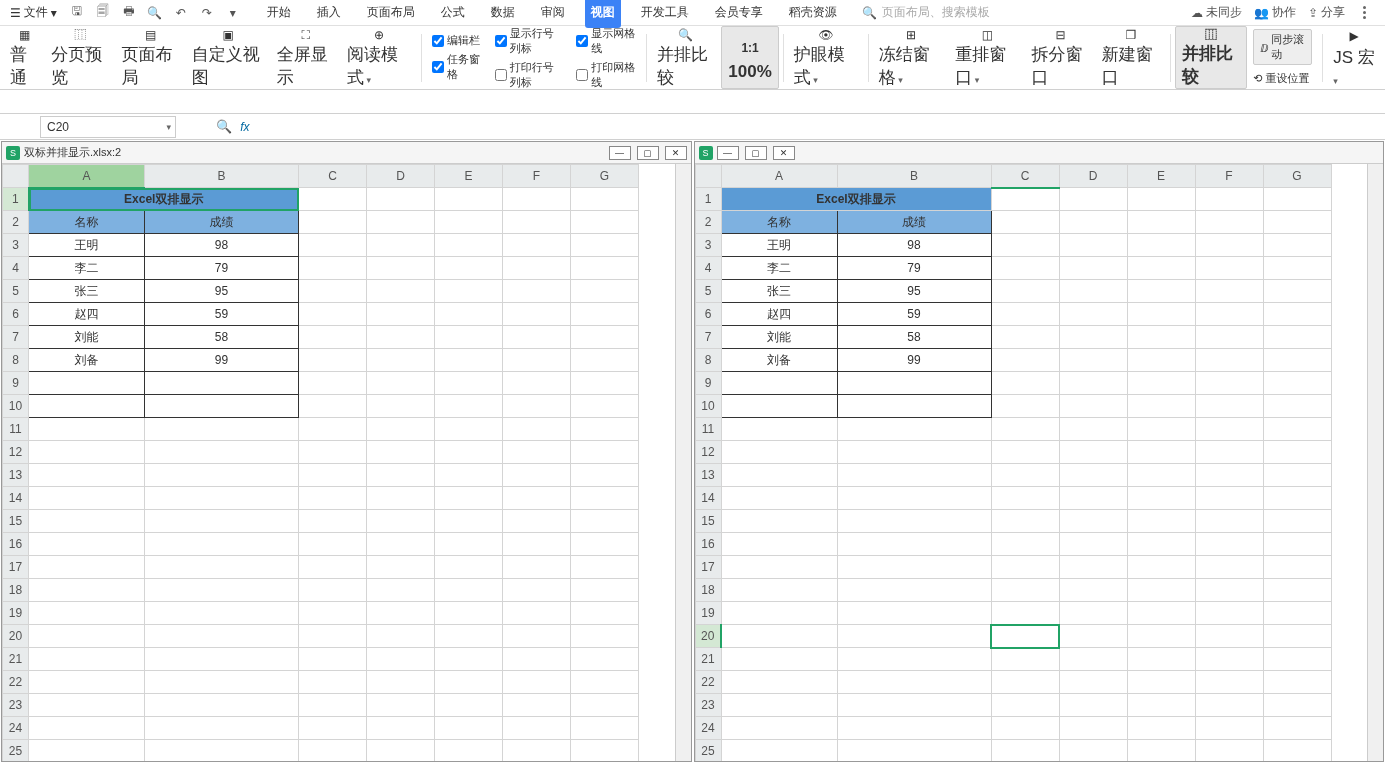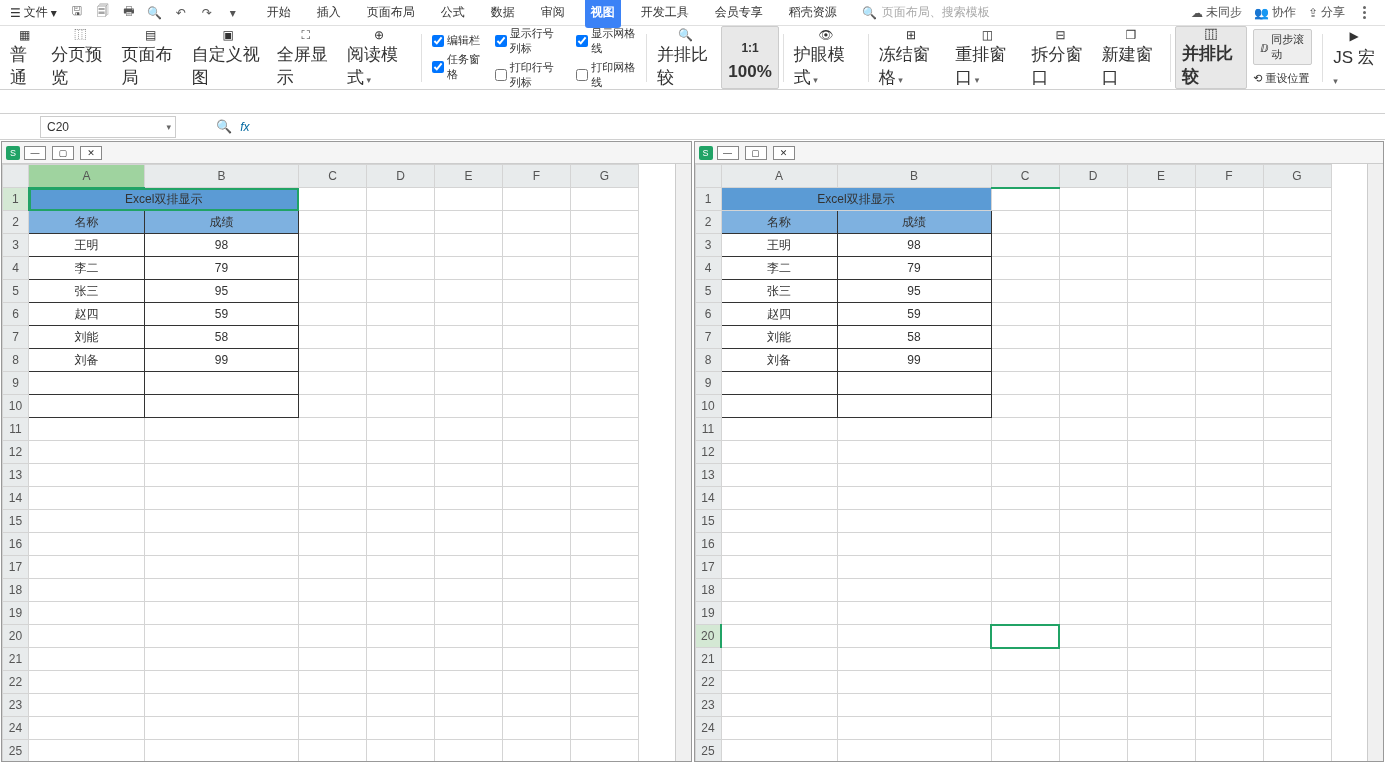--- a/index.html
+++ b/index.html
@@ -60,21 +60,21 @@
   table.sheet th, table.sheet td { border:1px solid #d4d4d4; height:23px; font-size:12px; text-align:center; background:#fff; }
   table.sheet th { background:#e8ebec; color:#555; font-weight:normal; }
   table.sheet th.corner { width:26px; background:#e8ebec; }
   table.sheet th.col { width:68px; }
   table.sheet th.col.wide { width:116px; }
   table.sheet th.col.wideB { width:154px; }
   table.sheet th.row { width:26px; background:#e8ebec; }
   table.sheet th.col.selA { background:#9fd39f; border-bottom:2px solid #21a366; }
 
   
-  .hdr1 { background:#5b9bd5 !important; font-weight:normal; font-size:14px; }
+  .hdr1 { background:#5b9bd5 !important; font-weight:bold; font-size:14px; }
   .hdr2 { background:#7eb1e0 !important; border:1px solid #333 !important; }
   .datacell { border:1px solid #333 !important; }
   .emptybox { border:1px solid #333 !important; }
 
   
   .active-cell { outline:2px solid #21a366; outline-offset:-1px; position:relative; }
   .col-active-hdr { border-bottom:2px solid #21a366 !important; }
   .row-active-hdr { border-right:2px solid #21a366 !important; background:#d4e8d4 !important; }
 
   
@@ -252,20 +252,21 @@
     <span class="fx-ic">🔍</span>
     <span class="fx">fx</span>
   </div>
 </div>
 
 <div class="workspace">
 
   <div class="pane">
     <div class="titlebar">
       <div class="doc-ic">S</div>
+      <div class="title">双标并排显示.xlsx:2</div>
       <div class="win-btns">
         <div class="win-btn">—</div>
         <div class="win-btn">▢</div>
         <div class="win-btn">✕</div>
       </div>
     </div>
     <div class="grid-wrap">
       <div class="grid" id="grid-left">
           <table class="sheet">
             <tbody>

